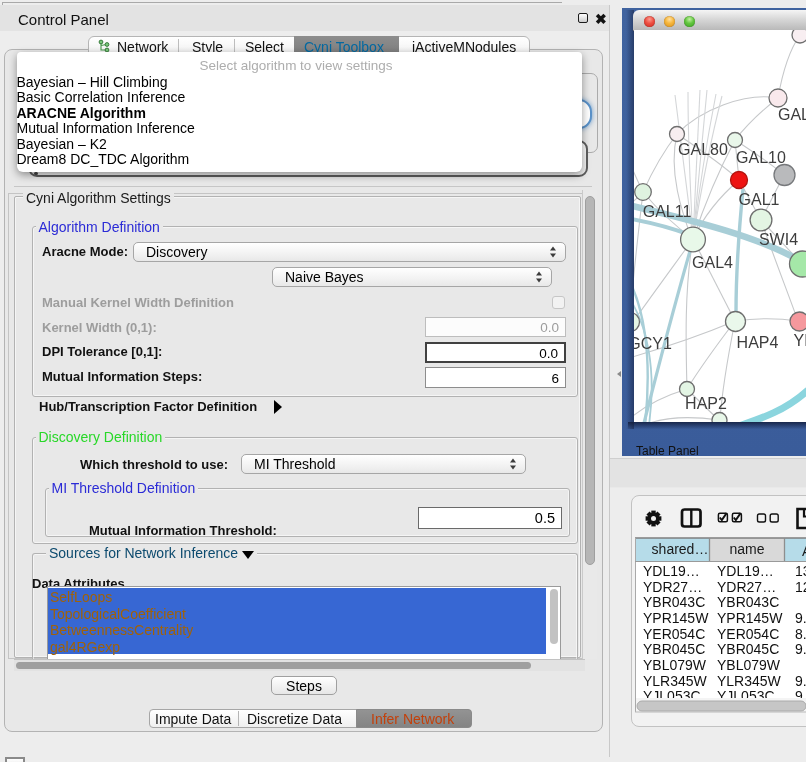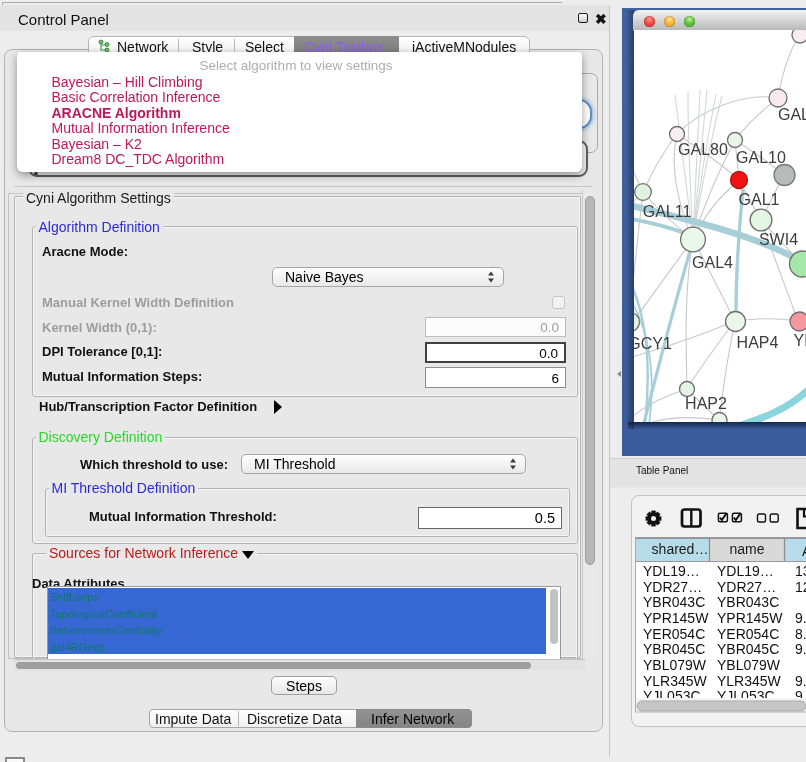--- a/index.html
+++ b/index.html
@@ -109,21 +109,21 @@
   <text x="650" y="349">GCY1</text>
   <text x="757.5" y="347.5">HAP4</text>
   <text x="793.5" y="346" text-anchor="start">YB</text>
   <text x="706" y="409">HAP2</text>
  </g>
 </svg>
 
 <div class="abs" style="left:628px;top:422px;width:178px;height:7px;background:linear-gradient(rgba(15,25,55,0.8),rgba(30,45,90,0.05));"></div>
 
 <div class="abs" style="left:610px;top:458px;width:196px;height:28px;background:#e3e3e3;border-top:1px solid #cfcfcf;border-bottom:1px solid #e9e9e9;"></div>
-<div class="abs lbl" style="left:636px;top:465px;font-size:10px;">Table Panel</div>
+<div class="abs lbl" style="left:636px;top:444px;font-size:12px;">Table Panel</div>
 <div class="abs" style="left:631px;top:495px;width:185px;height:230px;background:#f2f2f2;border:1px solid #c2c2c2;border-radius:8px;"></div>
 <svg class="abs" style="left:631px;top:495px;" width="175" height="230" viewBox="631 495 175 230" id="toolsvg">
 
  <g id="gear" fill="#111">
   <g stroke="#111" stroke-width="4.4">
    <line x1="653.5" y1="510.6" x2="653.5" y2="526.4"></line>
    <line x1="645.6" y1="518.5" x2="661.4" y2="518.5"></line>
    <line x1="648" y1="513" x2="659" y2="524"></line>
    <line x1="648" y1="524" x2="659" y2="513"></line>
   </g>
@@ -211,33 +211,37 @@
  <path d="M3 4 L3 11 L8.5 11 M3 6.5 L8.5 5.5" stroke="#47984a" stroke-width="1.1" fill="none"></path>
  <circle cx="3" cy="3" r="1.9" fill="#7ac87c" stroke="#2c7030" stroke-width="0.9"></circle>
  <circle cx="9" cy="5.5" r="1.9" fill="#7ac87c" stroke="#2c7030" stroke-width="0.9"></circle>
  <circle cx="9" cy="11" r="1.9" fill="#7ac87c" stroke="#2c7030" stroke-width="0.9"></circle>
 </svg>
 <div class="abs lbl" style="left:117px;top:39px;">Network</div>
 <div class="abs" style="left:178px;top:39px;width:1px;height:17px;background:#bdbdbd;"></div>
 <div class="abs lbl" style="left:192px;top:39px;">Style</div>
 <div class="abs" style="left:234px;top:39px;width:1px;height:17px;background:#bdbdbd;"></div>
 <div class="abs lbl" style="left:245px;top:39px;">Select</div>
-<div class="abs lbl" style="left:304px;top:39px;color:#8b5cf6;">Cyni Toolbox</div>
+<div class="abs lbl" style="left:304px;top:39px;color:#0369a1;">Cyni Toolbox</div>
 <div class="abs lbl" style="left:412px;top:39px;">jActiveMNodules</div>
 
 <div class="abs" style="left:8px;top:193px;width:589px;height:466px;border:1px solid #c4c4c4;border-right:none;box-sizing:border-box;"></div>
 
 <div class="group" style="left:14px;top:196px;width:565px;height:460px;border-radius:2px;"></div>
 <div class="gtitle" style="left:23px;top:191px;color:#1a1a1a;">Cyni Algorithm Settings</div>
 
 <div class="group" style="left:32px;top:226px;width:544px;height:169px;"></div>
 <div class="gtitle" style="left:35.5px;top:219.5px;color:#2b2bd6;">Algorithm Definition</div>
 
 <div class="abs lbl b" style="left:42px;top:244px;">Aracne Mode:</div>
-<div class="combo" style="left:272px;top:267px;width:232px;height:20px;">
+<div class="combo" style="left:133px;top:242px;width:433px;height:20px;">
+      <span class="ctext">Discovery</span>
+      <span class="spin"></span>
+    </div>
+<div class="combo" style="left:272px;top:267px;width:280px;height:20px;">
       <span class="ctext">Naive Bayes</span>
       <span class="spin"></span>
     </div>
 <div class="abs lbl b gray" style="left:42px;top:295px;">Manual Kernel Width Definition</div>
 <div class="abs" style="left:552px;top:296px;width:11px;height:11px;border:1.5px solid #c6c6c6;border-radius:3px;background:#f2f2f2;"></div>
 <div class="abs lbl b gray" style="left:42px;top:320px;">Kernel Width (0,1):</div>
 <div class="field" style="left:425px;top:317px;width:141px;height:20px;border:1px solid #bdbdbd;background:#fcfcfc;">
       <span class="gray">0.0</span>
     </div>
 <div class="abs lbl b" style="left:42px;top:344px;">DPI Tolerance [0,1]:</div>
@@ -255,54 +259,54 @@
 <div class="group" style="left:32px;top:437px;width:544px;height:105px;"></div>
 <div class="gtitle" style="left:35.5px;top:430px;color:#28d828;">Discovery Definition</div>
 <div class="abs lbl b" style="left:80px;top:456.5px;">Which threshold to use:</div>
 <div class="combo" style="left:241px;top:454px;width:285px;height:20px;">
       <span class="ctext">MI Threshold</span>
       <span class="spin"></span>
     </div>
 
 <div class="group" style="left:45px;top:488px;width:523px;height:47px;"></div>
 <div class="gtitle" style="left:48.5px;top:481px;color:#2b2bd6;">MI Threshold Definition</div>
-<div class="abs lbl b" style="left:49px;top:509px;padding-left:40px;">Mutual Information Threshold:</div>
+<div class="abs lbl b" style="left:49px;top:523px;padding-left:40px;">Mutual Information Threshold:</div>
 <div class="field" style="left:418px;top:507px;width:144px;height:22px;border:1.5px solid #6a6a6a;font-size:14.5px;">
       <span>0.5</span>
     </div>
 
 <div class="group" style="left:32px;top:552.5px;width:544px;height:110px;border-bottom:none;"></div>
-<div class="gtitle" style="left:46px;top:545.5px;color:#b91c1c;text-align:center;">Sources for Network Inference <span style="display:inline-block;width:0;height:0;border-left:6.5px solid transparent;border-right:6.5px solid transparent;border-top:8px solid #000;vertical-align:-1px;"></span></div>
+<div class="gtitle" style="left:46px;top:545.5px;color:#0c4a6e;text-align:center;">Sources for Network Inference <span style="display:inline-block;width:0;height:0;border-left:6.5px solid transparent;border-right:6.5px solid transparent;border-top:8px solid #000;vertical-align:-1px;"></span></div>
 <div class="abs lbl b" style="left:32px;top:568px;margin-top:8px;">Data Attributes</div>
 
 <div class="abs" style="left:47px;top:586px;width:514px;height:73px;background:#fff;border:1px solid #9a9a9a;border-bottom:none;box-sizing:border-box;"></div>
 <div class="abs" style="left:48px;top:587.5px;width:498px;height:66.5px;background:#3767d3;"></div>
-<div class="abs" style="left:50px;top:589px;font-size:11px;color:#0f766e;line-height:16.6px;">SelfLoops<br>TopologicalCoefficient<br>BetweennessCentrality<br>gal4RGexp</div>
+<div class="abs" style="left:50px;top:589px;font-size:14px;color:#a16207;line-height:16.6px;">SelfLoops<br>TopologicalCoefficient<br>BetweennessCentrality<br>gal4RGexp</div>
 <div class="abs" style="left:550px;top:589px;width:8px;height:55px;background:#c2c2c2;border-radius:4px;"></div>
 
 <div class="abs" style="left:582px;top:190px;width:15px;height:469px;background:#e9e9e9;border-left:1px solid #cacaca;box-sizing:border-box;"></div>
 <div class="abs" style="left:584.5px;top:196px;width:10px;height:369px;background:#b6b6b6;border:1px solid #9f9f9f;border-radius:6px;box-sizing:border-box;"></div>
 
 <div class="abs" style="left:14px;top:659px;width:571px;height:12px;background:#e2e2e2;border-top:1px solid #c2c2c2;box-sizing:border-box;"></div>
 <div class="abs" style="left:16px;top:661.5px;width:515px;height:7.5px;background:#9f9f9f;border-radius:4px;"></div>
 
 <div class="abs" style="left:271px;top:676px;width:66px;height:19px;background:linear-gradient(#ffffff,#e6e6e6);border:1px solid #9f9f9f;border-radius:5px;box-sizing:border-box;text-align:center;"><span style="font-size:14px;line-height:17px;">Steps</span></div>
 
 <div class="abs" style="left:149px;top:709px;width:323px;height:19px;background:linear-gradient(#ffffff,#efefef);border:1px solid #a6a6a6;border-radius:4px;box-sizing:border-box;"></div>
 <div class="abs" style="left:356px;top:709px;width:116px;height:19px;background:linear-gradient(#939393,#848484);border:1px solid #8a8a8a;border-radius:0 4px 4px 0;box-sizing:border-box;"></div>
 <div class="abs" style="left:238px;top:711px;width:1px;height:15px;background:#b5b5b5;"></div>
 <div class="abs lbl" style="left:155px;top:710.5px;">Impute Data</div>
 <div class="abs lbl" style="left:247px;top:710.5px;">Discretize Data</div>
-<div class="abs lbl" style="left:371px;top:710.5px;color:#000000;">Infer Network</div>
+<div class="abs lbl" style="left:371px;top:710.5px;color:#c2410c;">Infer Network</div>
 
 <div class="abs" style="left:5px;top:757px;width:16px;height:10px;border:2px solid #8a8a8a;background:linear-gradient(#fff,#ddd);"></div>
 
 <div class="abs" style="left:430px;top:73px;width:166px;height:78px;border:1px solid #ababab;border-radius:7px;"></div>
 <div class="abs" style="left:500px;top:99px;width:88px;height:26px;border:2px solid #5a91c8;border-radius:13px;background:#fff;box-shadow:0 0 5px rgba(90,145,200,0.9);"></div>
 <div class="abs" style="left:28px;top:140px;width:560px;height:37px;border:2px solid #5e5e5e;border-radius:9px;background:linear-gradient(#fbfbfb,#ededed);box-sizing:border-box;"></div>
 <div class="abs" style="left:34px;top:172px;width:4px;height:3px;background:#444;border-radius:2px;"></div>
 <div class="abs" style="left:14px;top:186px;width:578px;height:1px;background:#c6c6c6;"></div>
 
 <div class="abs" id="popup" style="left:17px;top:52px;width:565px;height:120px;background:#fff;border-radius:4px 4px 6px 6px;box-shadow:0 3px 9px rgba(0,0,0,0.4);"></div>
 <div class="abs" style="left:10px;top:58px;width:572px;text-align:center;font-size:13.5px;color:#adadad;">Select algorithm to view settings</div>
-<div class="abs" style="left:16.5px;top:74.5px;font-size:14px;color:#be185d;line-height:15.5px;margin-left:35px;">Bayesian – Hill Climbing<br>Basic Correlation Inference<br><span class="b">ARACNE Algorithm</span><br>Mutual Information Inference<br>Bayesian – K2<br>Dream8 DC_TDC Algorithm</div>
+<div class="abs" style="left:16.5px;top:74.5px;font-size:14px;color:#000000;line-height:15.5px;">Bayesian – Hill Climbing<br>Basic Correlation Inference<br><span class="b">ARACNE Algorithm</span><br>Mutual Information Inference<br>Bayesian – K2<br>Dream8 DC_TDC Algorithm</div>
 
 </div>
 
 </body></html>

